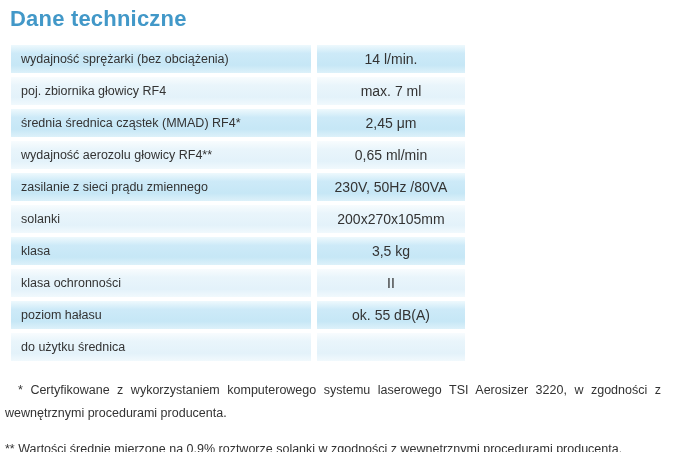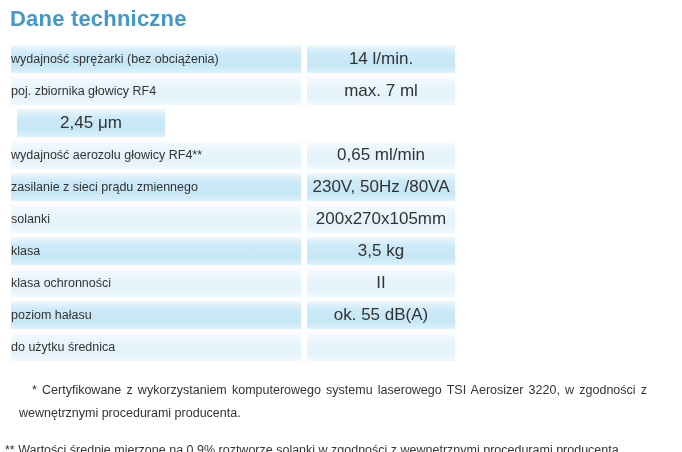--- a/index.html
+++ b/index.html
@@ -27,53 +27,54 @@
     margin: 13px 0 0 11px;
     width: 454px;
   }
   .table-row {
     display: flex;
     height: 28px;
     margin-bottom: 4px;
   }
   .cell-label {
     width: 290px;
+    padding-left: 10px;
     display: flex;
     align-items: center;
     font-size: 12.5px;
     color: #333333;
   }
   .cell-value {
     width: 148px;
     margin-left: 6px;
     display: flex;
     align-items: center;
     justify-content: center;
-    font-size: 17px;
+    font-size: 14px;
     color: #333333;
   }
   
   .table-row:nth-child(odd) .cell-label,
   .table-row:nth-child(odd) .cell-value {
     background: linear-gradient(180deg, #eef9fd 0%, #cdeaf8 30%, #c6e7f6 72%, #ddf1fa 100%);
   }
   
   .table-row:nth-child(even) .cell-label,
   .table-row:nth-child(even) .cell-value {
     background: linear-gradient(180deg, #f8fcfe 0%, #e9f5fb 30%, #e3f2fa 72%, #f1f9fd 100%);
   }
   .footnotes {
     margin: 18px 0 0 5px;
     width: 656px;
     font-size: 12.5px;
     color: #333333;
     line-height: 23px;
   }
   .footnote-1 {
-    margin: 14px;
+    margin: 0;
     text-align: justify;
     text-indent: 13px;
   }
   .footnote-2 {
     margin: 13px 0 0 0;
     text-align: left;
   }
 </style>
 </head>
 <body>
@@ -85,20 +86,21 @@
   <div class="spec-table">
     <div class="table-row">
       <div class="cell-label">wydajność sprężarki (bez obciążenia)</div>
       <div class="cell-value">14 l/min.</div>
     </div>
     <div class="table-row">
       <div class="cell-label">poj. zbiornika głowicy RF4</div>
       <div class="cell-value">max. 7 ml</div>
     </div>
     <div class="table-row">
+      <div class="cell-label">średnia średnica cząstek (MMAD) RF4*</div>
       <div class="cell-value">2,45 μm</div>
     </div>
     <div class="table-row">
       <div class="cell-label">wydajność aerozolu głowicy RF4**</div>
       <div class="cell-value">0,65 ml/min</div>
     </div>
     <div class="table-row">
       <div class="cell-label">zasilanie z sieci prądu zmiennego</div>
       <div class="cell-value">230V, 50Hz /80VA</div>
     </div>

